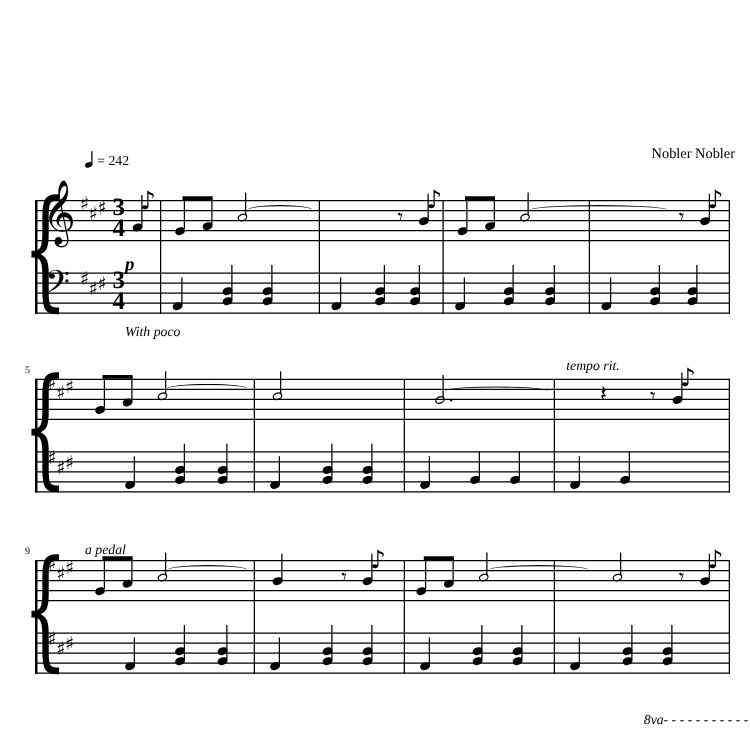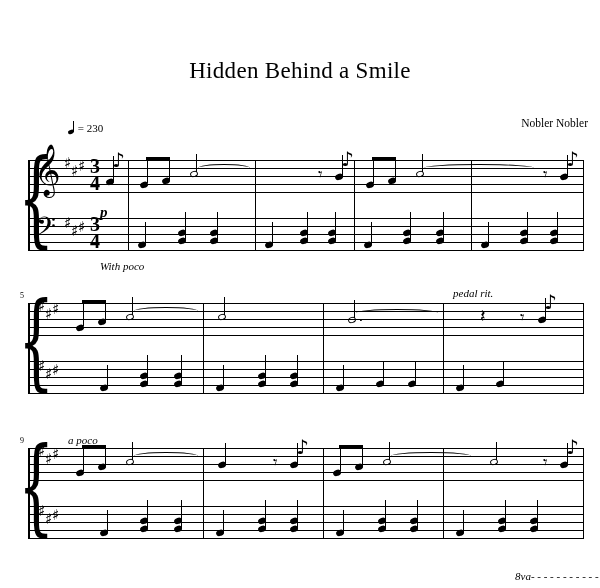--- a/index.html
+++ b/index.html
@@ -239,26 +239,25 @@
     font-style: italic;
     font-size: 11px;
     white-space: nowrap;
   }
 </style>
 </head>
 <body>
 
 <div class="sheet">
 
-  <div class="title">Hidden Behind a Smile</div>
   <div class="composer">Nobler Nobler</div>
 
   <div class="tempo">
     <span class="notehead"></span>
-    <span>= 230</span>
+    <span>= 242</span>
   </div>
 
   <div class="system sys1">
     <div class="brace">{</div>
     <div class="left-bar"></div>
 
     <div class="staff staff-top">
       <div class="line"></div>
         <div class="line"></div>
         <div class="line"></div>
@@ -393,21 +392,21 @@
     <div class="ks" style="left:24px; top:-1px;">♯</div>
     <div class="ks" style="left:10px; top:56px;">♯</div>
     <div class="ks" style="left:17px; top:64px;">♯</div>
     <div class="ks" style="left:24px; top:60px;">♯</div>
 
     <div class="barline full" style="left:175px;"></div>
     <div class="barline full" style="left:295px;"></div>
     <div class="barline full" style="left:415px;"></div>
     <div class="barline full" style="left:555px;"></div>
 
-    <div class="expr" style="left:425px; top:-16px;">pedal rit.</div>
+    <div class="expr" style="left:425px; top:-16px;">tempo rit.</div>
 
     <div class="nh" style="left:48px; top:22px;"></div>
     <div class="nh" style="left:70px; top:16px;"></div>
     <div class="stem" style="left:55px; top:-2px; height:25px;"></div>
     <div class="stem" style="left:77px; top:-2px; height:20px;"></div>
     <div class="beam" style="left:54px; top:-3px; width:24px;"></div>
     <div class="nh open" style="left:98px; top:11px;"></div>
     <div class="stem" style="left:104px; top:-6px; height:18px;"></div>
     <div class="tie" style="left:106px; top:4px; width:64px;"></div>
 
@@ -477,21 +476,21 @@
         <div class="line"></div>
     </div>
 
     <div class="ks" style="left:10px; top:-4px;">♯</div>
     <div class="ks" style="left:17px; top:4px;">♯</div>
     <div class="ks" style="left:24px; top:-1px;">♯</div>
     <div class="ks" style="left:10px; top:56px;">♯</div>
     <div class="ks" style="left:17px; top:64px;">♯</div>
     <div class="ks" style="left:24px; top:60px;">♯</div>
 
-    <div class="expr" style="left:40px; top:-14px;">a poco</div>
+    <div class="expr" style="left:40px; top:-14px;">a pedal</div>
 
     <div class="barline full" style="left:175px;"></div>
     <div class="barline full" style="left:295px;"></div>
     <div class="barline full" style="left:415px;"></div>
     <div class="barline full" style="left:555px;"></div>
 
     <div class="nh" style="left:48px; top:22px;"></div>
     <div class="nh" style="left:70px; top:16px;"></div>
     <div class="stem" style="left:55px; top:-2px; height:25px;"></div>
     <div class="stem" style="left:77px; top:-2px; height:20px;"></div>

